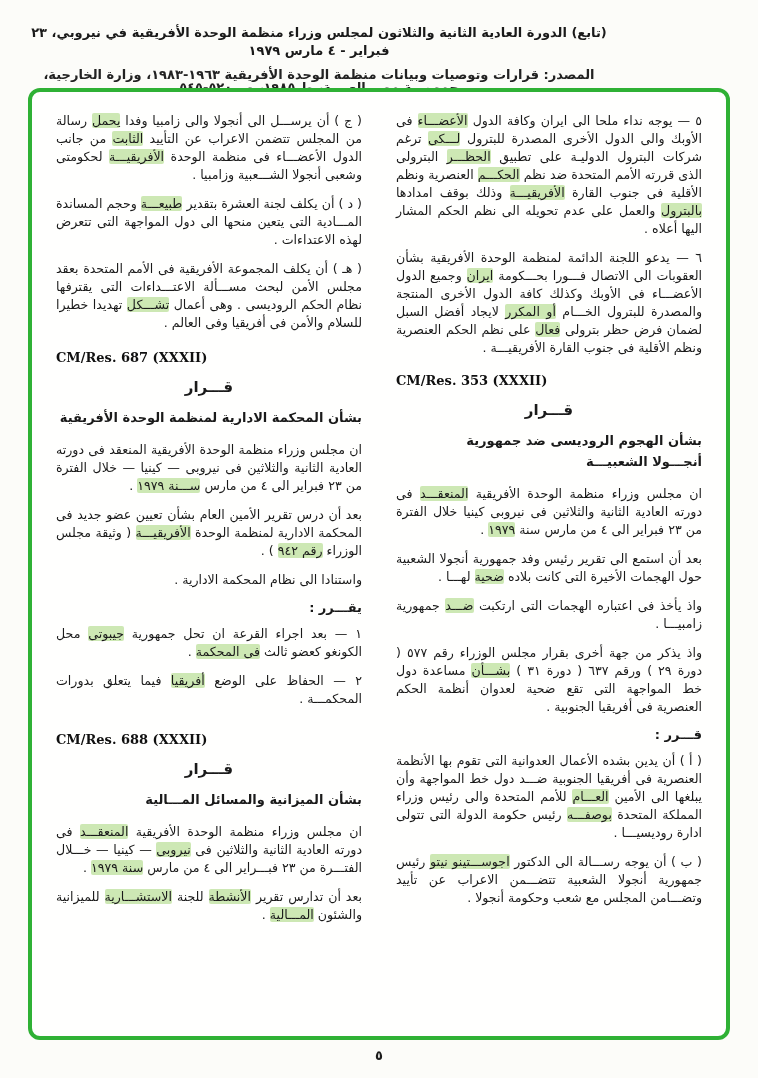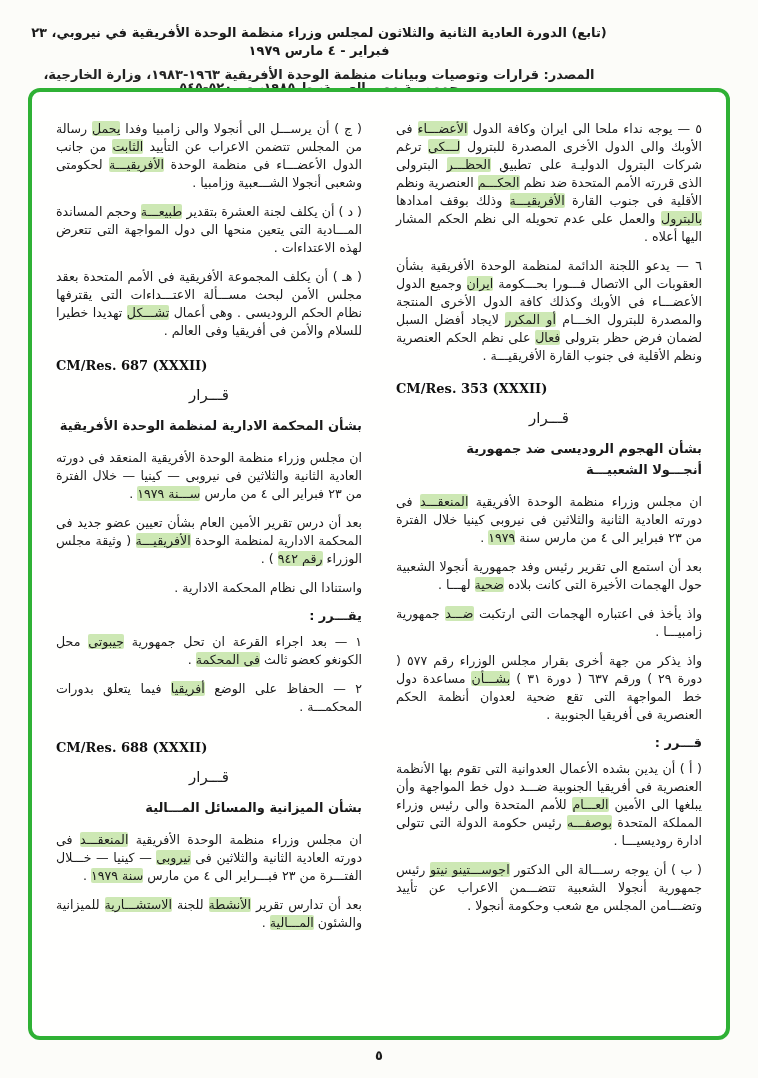--- a/index.html
+++ b/index.html
@@ -55,34 +55,34 @@
     padding: 20px 24px;
     align-items: flex-start;
   }
   .col { width: 306px; }
 
   .block { direction: rtl; }
   .paragraph {
     font-size: 12.6px;
     line-height: 18px;
     text-align: justify;
-    margin: 8px 0 11px;
+    margin: 0 0 11px;
   }
   .ref {
     direction: ltr;
     text-align: left;
     font-family: "DejaVu Serif", "Liberation Serif", serif;
     font-weight: bold;
     font-size: 13px;
     margin: 18px 0 13px;
     color: #101010;
   }
   .title {
     text-align: center;
-    font-weight: normal;
+    font-weight: bold;
     font-size: 15px;
     letter-spacing: 1px;
     margin: 0 0 11px;
   }
   .subtitle {
     text-align: right;
     font-weight: bold;
     font-size: 13px;
     line-height: 21px;
     margin: 0 0 13px;

